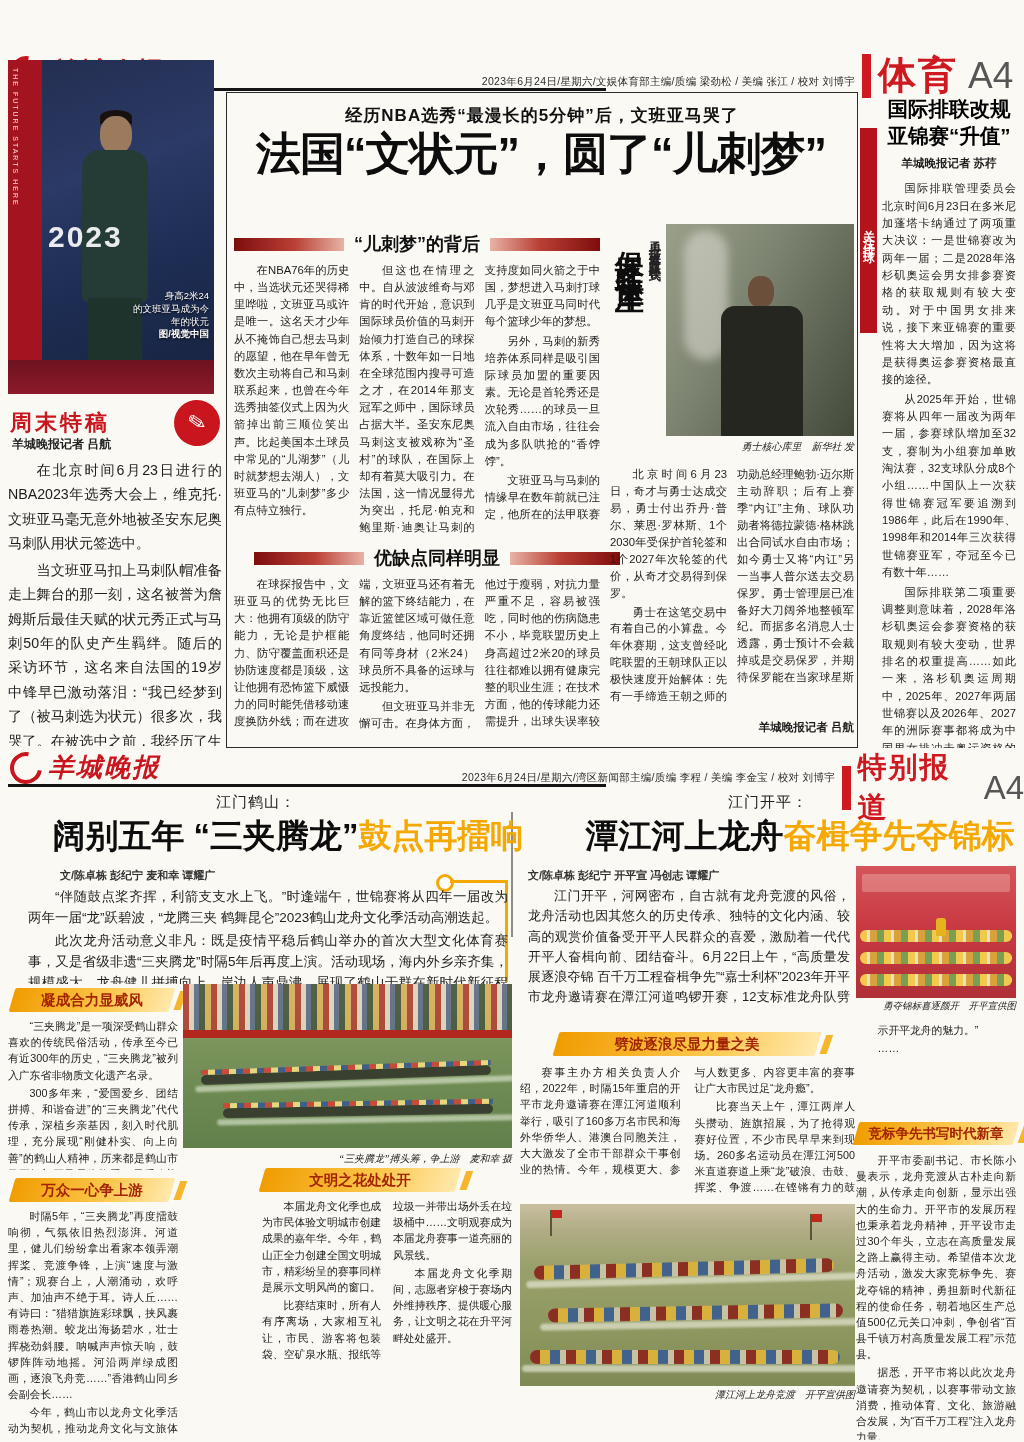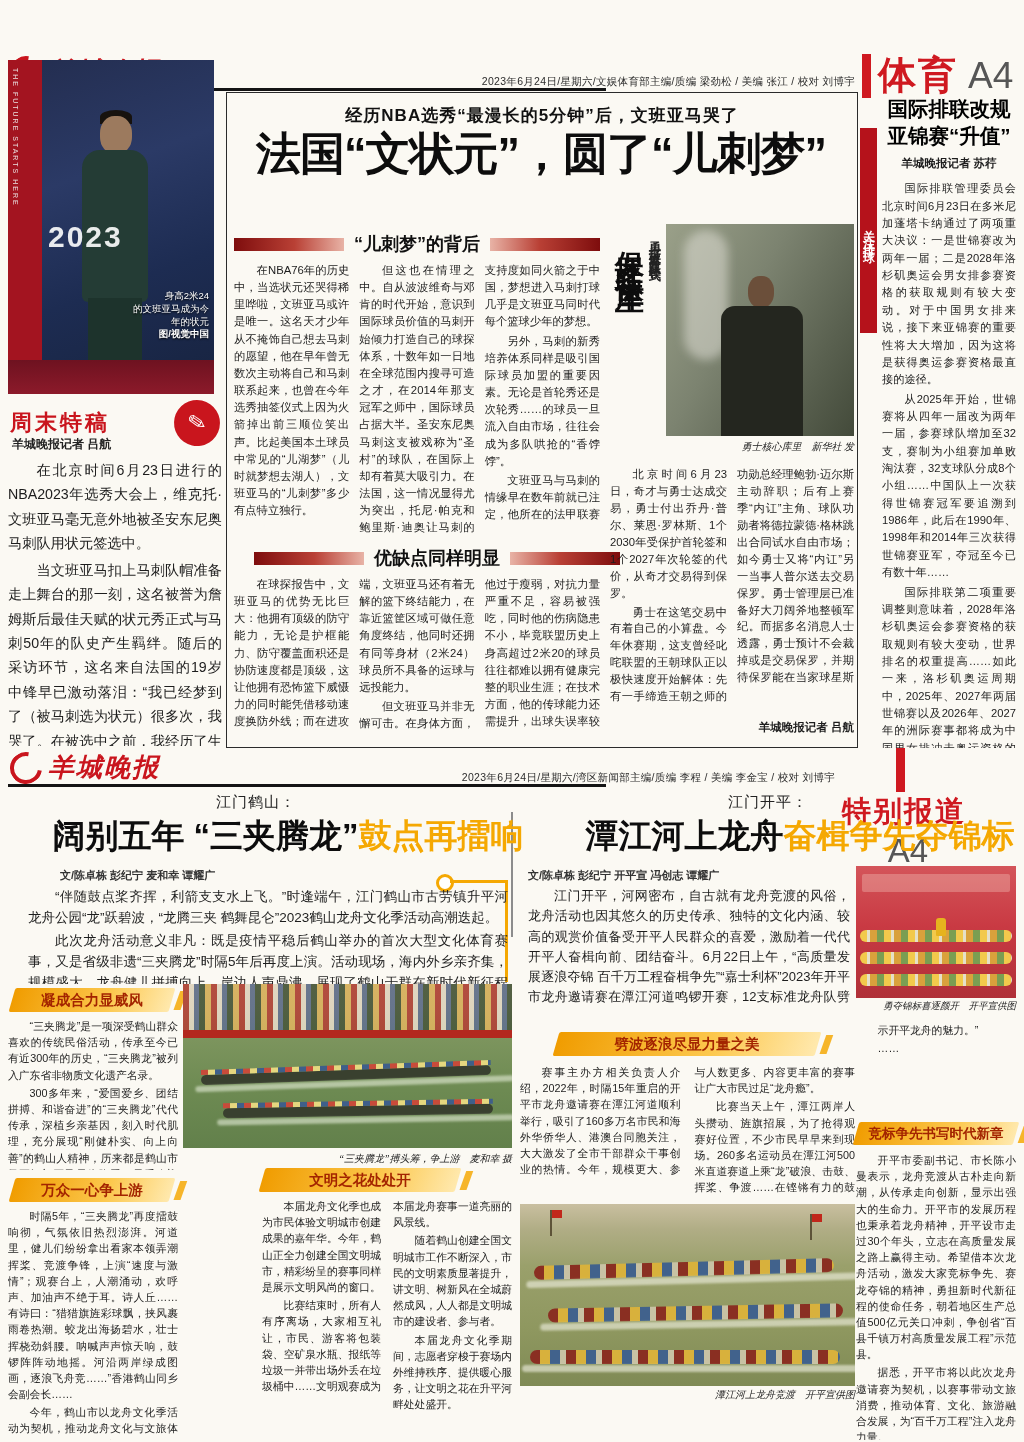--- a/index.html
+++ b/index.html
@@ -216,38 +216,38 @@
         <p>国际排联第二项重要调整则意味着，2028年洛杉矶奥运会参赛资格的获取规则有较大变动，世界排名的权重提高……如此一来，洛杉矶奥运周期中，2025年、2027年两届世锦赛以及2026年、2027年的洲际赛事都将成为中国男女排冲击奥运资格的重要舞台，亚锦赛也随之“升值”……</p>
       </div>
   </div>
 
   <div class="abs masthead" style="left:10px;top:750px;">
     <span class="swirl"></span>
     <span class="masthead-text">羊城晚报</span>
   </div>
   <div class="abs rule" style="left:8px;top:784px;width:598px;height:3px;"></div>
   <div class="abs dateline" style="left:430px;top:771px;width:405px;">2023年6月24日/星期六/湾区新闻部主编/质编 李程 / 美编 李金宝 / 校对 刘博宇</div>
-  <div class="abs secblock" style="left:842px;top:748px;flex-direction:column;">
+  <div class="abs secblock" style="left:842px;top:748px;">
     <span class="secbar"></span>
     <span class="secname" style="font-size:29px;">特别报道</span>
     <span class="pageno" style="font-size:33px;margin-left:8px;">A4</span>
   </div>
 
   <div class="abs" style="left:511px;top:812px;width:2px;height:125px;background:#8c8c8c;"></div>
 
   <div class="abs kicker2" style="left:0;top:793px;width:512px;">江门鹤山：</div>
   <div class="abs headline2" style="left:0;top:814px;width:512px;">
     <span class="hl-black">阔别五年 “三夹腾龙”</span><span class="hl-yellow">鼓点再擂响</span>
   </div>
   <div class="abs byline2" style="left:60px;top:868px;">文/陈卓栋 彭纪宁 麦和幸 谭耀广</div>
   <div class="abs ycircle" style="left:436px;top:874px;"></div>
   <div class="abs ydecor" style="left:450px;top:880px;width:58px;height:3px;"></div>
   <div class="abs ydecor" style="left:505px;top:880px;width:3px;height:102px;"></div>
   <div class="abs jtxt lead" style="left:28px;top:886px;width:480px;height:98px;">
-      <p>“伴随鼓点桨齐挥，利箭支支水上飞。”时逢端午，江门鹤山市古劳镇升平河龙舟公园“龙”跃碧波，“龙腾三夹 鹤舞昆仑”2023鹤山龙舟文化季活动高潮迭起。</p>
+      <p>“伴随鼓点桨齐挥，利箭支支水上飞。”时逢端午，世锦赛将从四年一届改为两年一届“龙”跃碧波，“龙腾三夹 鹤舞昆仑”2023鹤山龙舟文化季活动高潮迭起。</p>
       <p>此次龙舟活动意义非凡：既是疫情平稳后鹤山举办的首次大型文化体育赛事，又是省级非遗“三夹腾龙”时隔5年后再度上演。活动现场，海内外乡亲齐集，规模盛大，龙舟健儿拼搏向上，岸边人声鼎沸，展现了鹤山干群在新时代新征程上“拔头筹、争上游”的昂扬斗志。</p>
     </div>
 
   <div class="abs" style="left:8px;top:988px;width:170px;height:452px;">
     <div class="abs banner" style="left:4px;top:0;width:160px;">
       <span class="banner-bg"></span>
       <span class="banner-text">凝成合力显威风</span>
     </div>
     <div class="abs jtxt body-sm" style="left:0;top:30px;width:170px;height:152px;">
         <p>“三夹腾龙”是一项深受鹤山群众喜欢的传统民俗活动，传承至今已有近300年的历史，“三夹腾龙”被列入广东省非物质文化遗产名录。</p>
@@ -271,21 +271,20 @@
   </div>
   <div class="abs caption2" style="left:183px;top:1152px;width:329px;">“三夹腾龙”搏头筹，争上游　麦和幸 摄</div>
 
   <div class="abs banner" style="left:262px;top:1168px;width:196px;">
     <span class="banner-bg"></span>
     <span class="banner-text">文明之花处处开</span>
   </div>
   <div class="abs jtxt cols2 body-sm" style="left:262px;top:1198px;width:250px;height:240px;column-gap:12px;">
       <p>本届龙舟文化季也成为市民体验文明城市创建成果的嘉年华。今年，鹤山正全力创建全国文明城市，精彩纷呈的赛事同样是展示文明风尚的窗口。</p>
       <p>比赛结束时，所有人有序离场，大家相互礼让，市民、游客将包装袋、空矿泉水瓶、报纸等垃圾一并带出场外丢在垃圾桶中……文明观赛成为本届龙舟赛事一道亮丽的风景线。</p>
-      <p>随着鹤山创建全国文明城市工作不断深入，市民的文明素质显著提升，讲文明、树新风在全城蔚然成风，人人都是文明城市的建设者、参与者。</p>
       <p>本届龙舟文化季期间，志愿者穿梭于赛场内外维持秩序、提供暖心服务，让文明之花在升平河畔处处盛开。</p>
     </div>
 
   <div class="abs kicker2" style="left:520px;top:793px;width:496px;">江门开平：</div>
   <div class="abs headline2" style="left:520px;top:814px;width:496px;">
     <span class="hl-black">潭江河上龙舟</span><span class="hl-yellow">奋楫争先夺锦标</span>
   </div>
   <div class="abs byline2" style="left:528px;top:868px;">文/陈卓栋 彭纪宁 开平宣 冯创志 谭耀广</div>
   <div class="abs jtxt lead" style="left:528px;top:886px;width:322px;height:124px;font-size:13px;">
       <p>江门开平，河网密布，自古就有龙舟竞渡的风俗，龙舟活动也因其悠久的历史传承、独特的文化内涵、较高的观赏价值备受开平人民群众的喜爱，激励着一代代开平人奋楫向前、团结奋斗。6月22日上午，“高质量发展逐浪夺锦 百千万工程奋楫争先”“嘉士利杯”2023年开平市龙舟邀请赛在潭江河道鸣锣开赛，12支标准龙舟队劈波斩浪、奋楫争先，数万名群众齐聚潭江河畔观看比赛，为参赛队伍摇旗呐喊、加油助威，共享中华传统竞技运动的“速度与激情”。</p>

